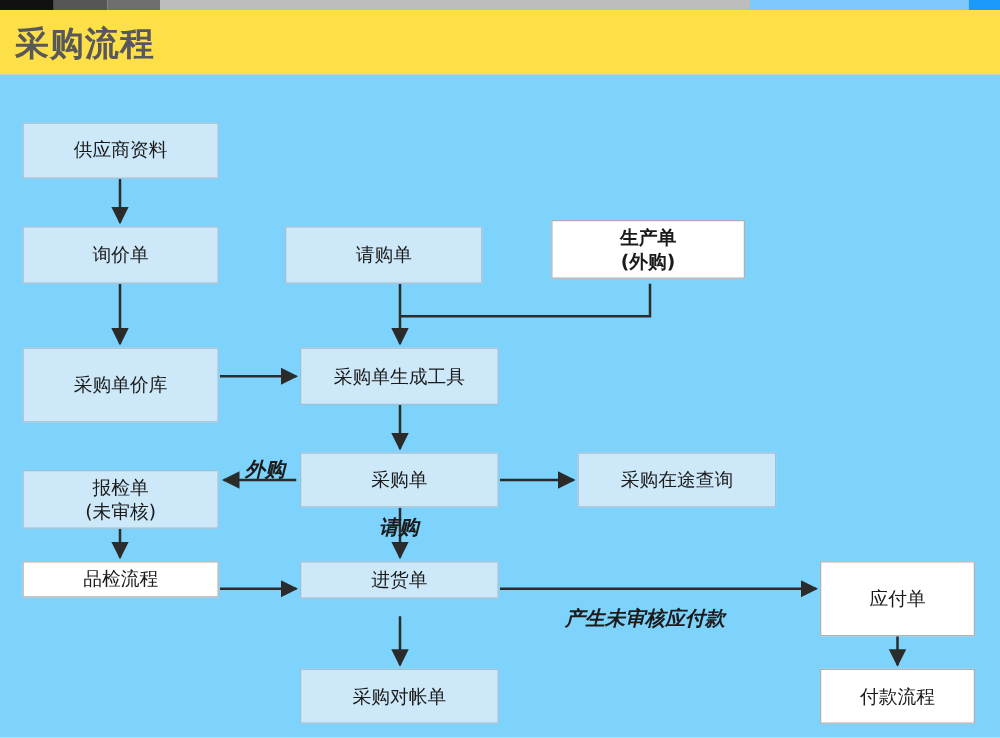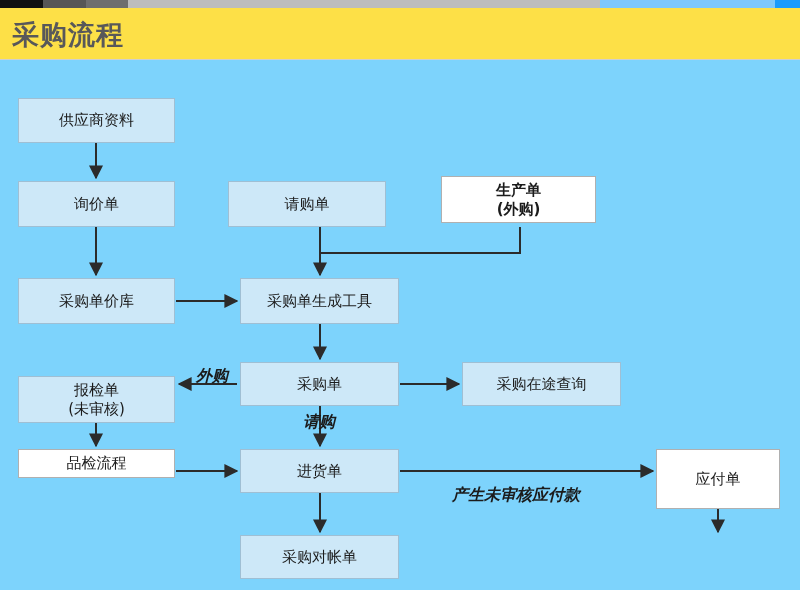--- a/index.html
+++ b/index.html
@@ -127,28 +127,29 @@
 
       <path d="M 718 433 L 718 472"></path>
     </g>
   </svg>
 
   <div class="node blue" style="left:18px;  top:38px;  width:157px; height:45px;">供应商资料</div>
   <div class="node blue" style="left:18px;  top:121px; width:157px; height:46px;">询价单</div>
   <div class="node blue" style="left:228px; top:121px; width:158px; height:46px;">请购单</div>
   <div class="node plain" style="left:441px; top:116px; width:155px; height:47px;font-weight:bold;">生产单
 (外购)</div>
-  <div class="node blue" style="left:18px;  top:218px; width:157px; height:46px;">采购单价库</div>
+  <div class="node blue" style="left:18px;  top:218px; width:157px; height:60px;">采购单价库</div>
   <div class="node blue" style="left:240px; top:218px; width:159px; height:46px;">采购单生成工具</div>
   <div class="node blue" style="left:18px;  top:300px; width:157px; height:47px;margin-top:16px;">报检单
 (未审核)</div>
   <div class="node blue" style="left:240px; top:302px; width:159px; height:44px;">采购单</div>
   <div class="node blue" style="left:462px; top:302px; width:159px; height:44px;">采购在途查询</div>
   <div class="node plain" style="left:18px;  top:389px; width:157px; height:29px;">品检流程</div>
-  <div class="node blue" style="left:240px; top:389px; width:159px; height:44px;">进货单</div>
+  <div class="node blue" style="left:240px; top:389px; width:159px; height:30px;">进货单</div>
   <div class="node plain" style="left:656px; top:389px; width:124px; height:60px;">应付单</div>
   <div class="node blue" style="left:240px; top:475px; width:159px; height:44px;">采购对帐单</div>
+  <div class="node plain" style="left:656px; top:475px; width:124px; height:44px;">付款流程</div>
 
   <div class="edge-label" style="left:196px; top:306px;">外购</div>
   <div class="edge-label" style="left:303px; top:352px;">请购</div>
   <div class="edge-label" style="left:452px; top:388px;margin-top:37px;">产生未审核应付款</div>
 
 </div>
 
 </body></html>

